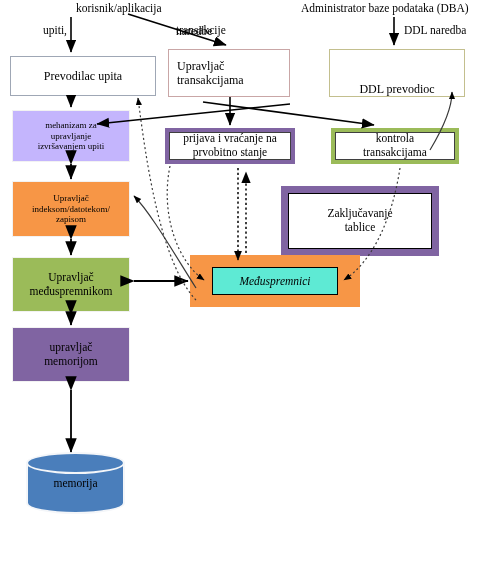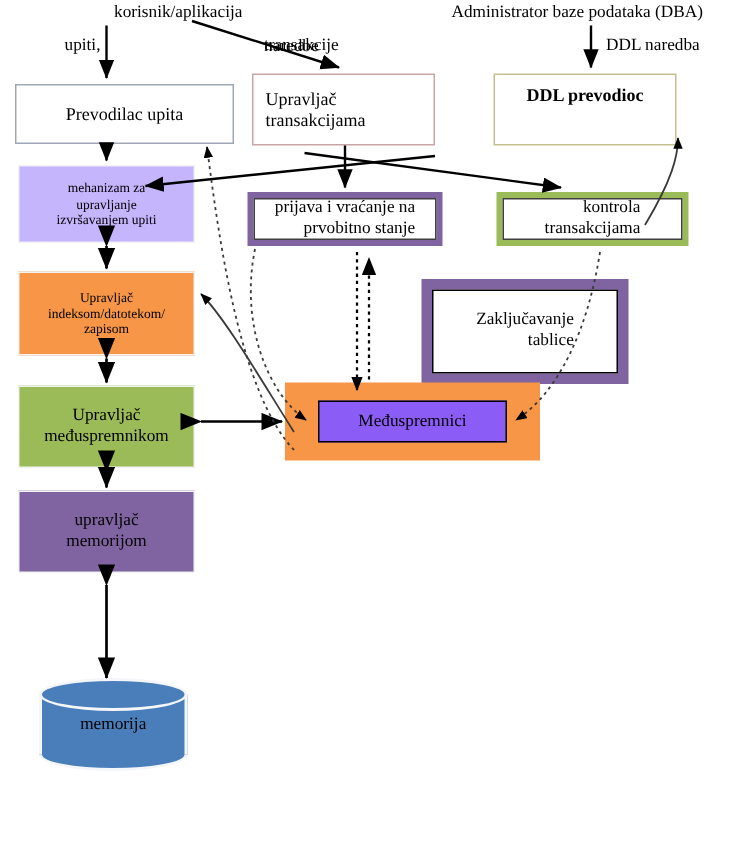--- a/index.html
+++ b/index.html
@@ -55,36 +55,37 @@
     box-sizing: border-box;
   }
   .frame > .inner {
     position: absolute;
     inset: 4px;
     background: #ffffff;
     border: 1px solid #3f3f3f;
     display: flex;
     align-items: center;
     justify-content: center;
-    text-align: right;
+    text-align: center;
     font-size: 11.5px;
     line-height: 1.2;
     color: #000;
   }
   
   .slab { position: absolute; box-sizing: border-box; }
   .slab > .inner2 {
     position: absolute;
-    background: #8b5cf6;
+    background: #5eead4;
     border: 1.4px solid #000000;
     display: flex;
     align-items: center;
     justify-content: center;
     font-size: 11.5px;
     color: #000;
+    font-style: italic;
   }
   
   .cyl { position: absolute; }
   .cyl .body {
     position: absolute;
     left: 0; right: 0; top: 11px; bottom: 11px;
     background: #4a7ebb;
     border-left: 2px solid #f4f6f9;
     border-right: 2px solid #f4f6f9;
     box-sizing: border-box;
@@ -143,21 +144,21 @@
     <span>Prevodilac upita</span>
   </div>
 
   <div class="box box-plain pinkish" style="left:168px; top:49px; width:122px; height:48px; justify-content:flex-start; text-align:left; padding-left:8px;">
     <span>
       <span>Upravljač</span><br>
       <span>transakcijama</span>
     </span>
   </div>
 
-  <div class="box box-plain khaki" style="left:329px; top:49px; width:122px; height:48px; align-items:flex-start; padding-top:6px;font-weight:bold;">
+  <div class="box box-plain khaki" style="left:329px; top:49px; width:136px; height:48px; align-items:flex-end; padding-top:6px;">
     <span>DDL prevodioc</span>
   </div>
 
   <div class="box box-fill" style="left:12px; top:110px; width:118px; height:52px; background:#c4b5fd;">
     <span>
       <span>mehanizam za</span><br>
       <span>upravljanje</span><br>
       <span>izvršavanjem upiti</span>
     </span>
   </div>
@@ -181,21 +182,21 @@
   </div>
 
   <div class="box box-fill" style="left:12px; top:181px; width:118px; height:56px; background:#f79646;">
     <span>
       <span>Upravljač</span><br>
       <span>indeksom/datotekom/</span><br>
       <span>zapisom</span>
     </span>
   </div>
 
-  <div class="frame" style="left:281px; top:186px; width:138px; height:70px; background:#8064a2;">
+  <div class="frame" style="left:281px; top:186px; width:158px; height:70px; background:#8064a2;">
     <div class="inner" style="inset:7px; border:1.4px solid #000;">
       <span>
         <span>Zaključavanje</span><br>
         <span>tablice</span>
       </span>
     </div>
   </div>
 
   <div class="box box-fill big" style="left:12px; top:257px; width:118px; height:55px; background:#9bbb59;">
     <span>

